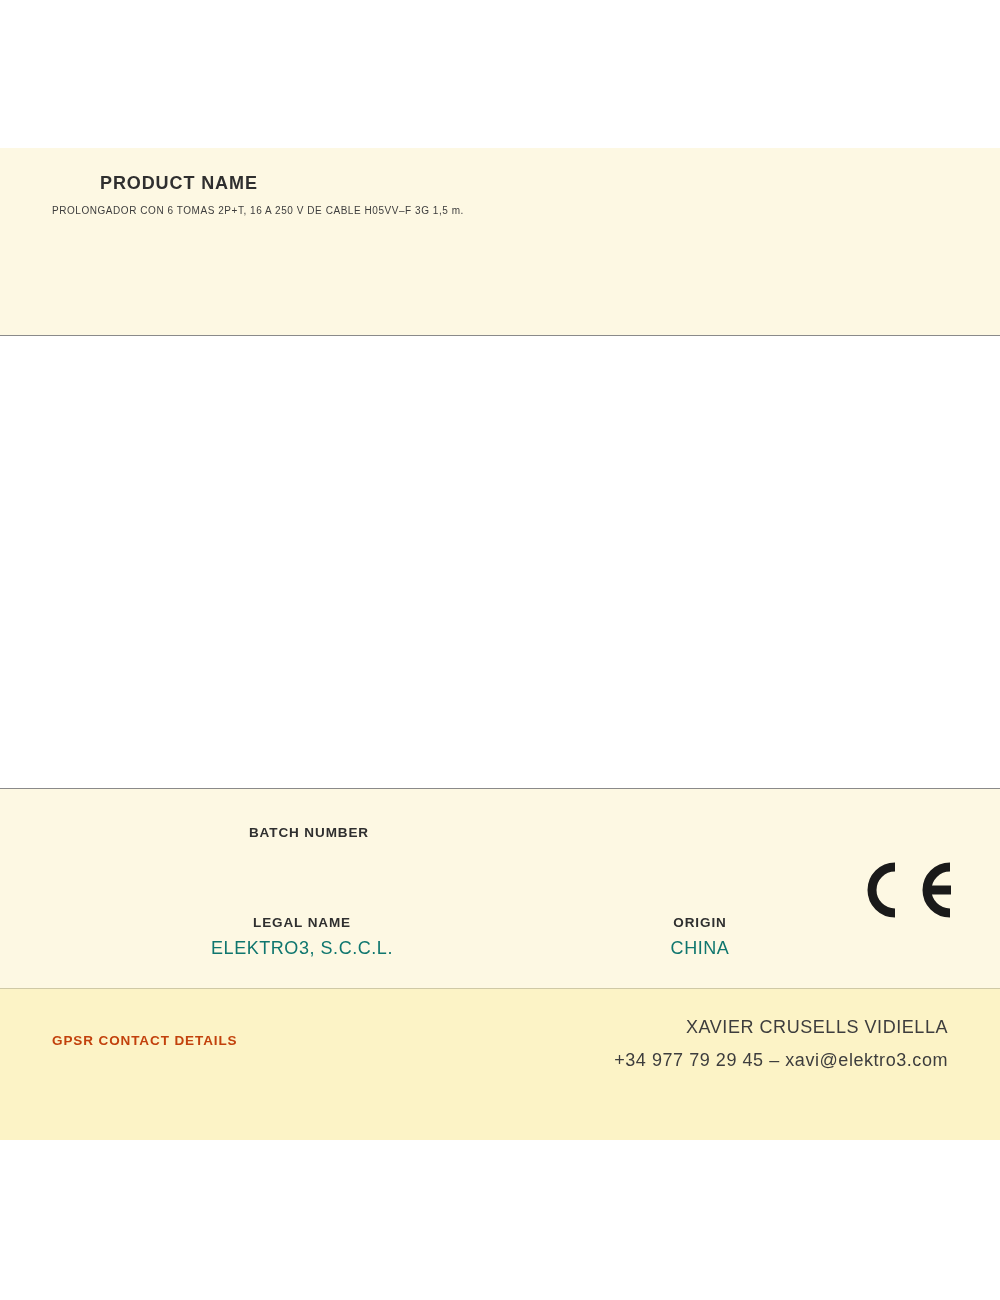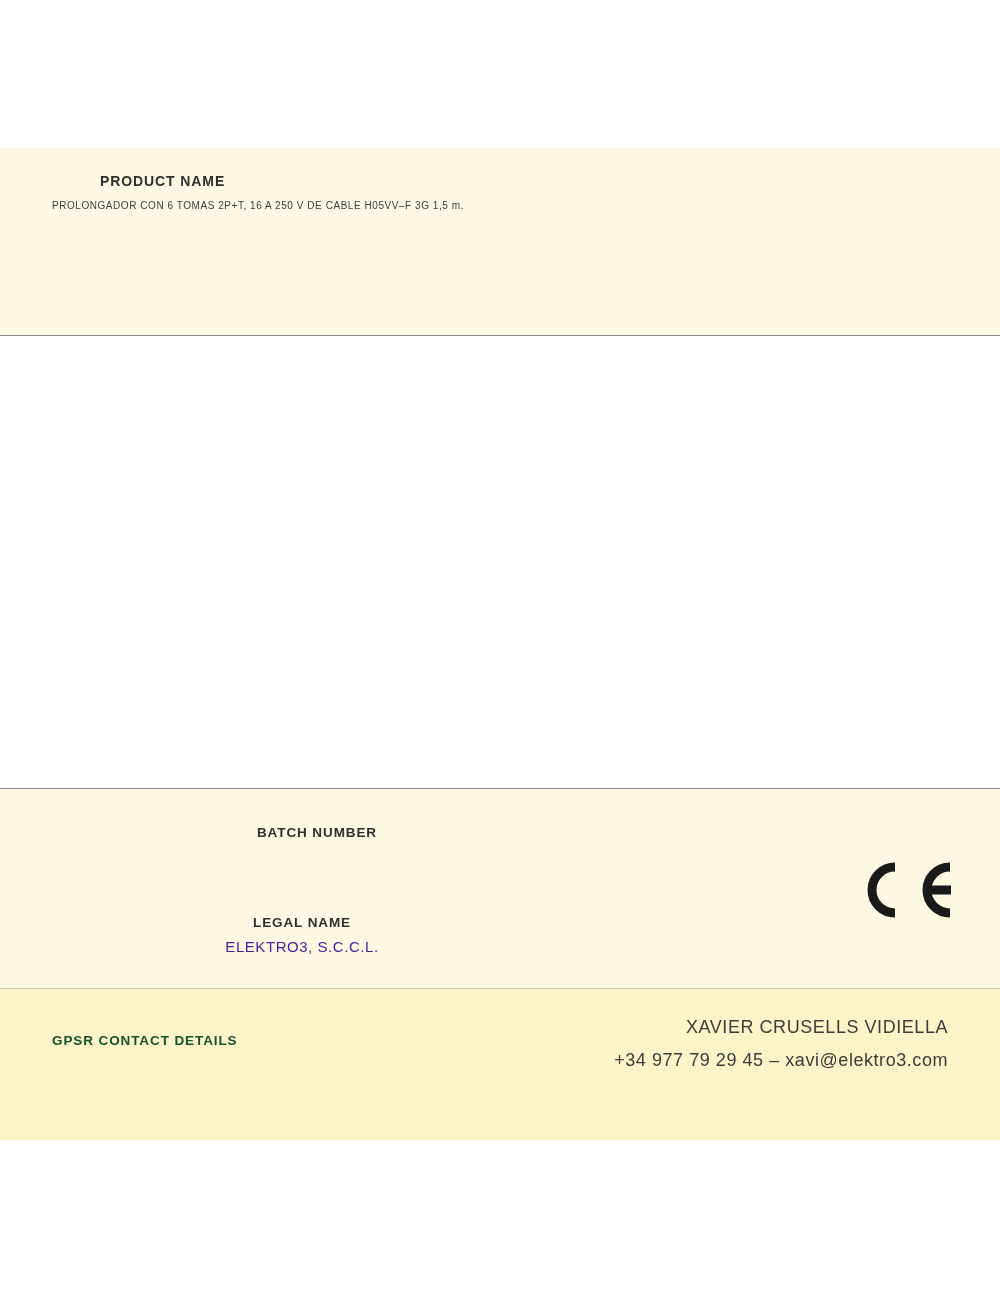--- a/index.html
+++ b/index.html
@@ -32,21 +32,21 @@
     height: 188px;
     background: #fdf8e3;
     border-top: 1px solid #fdf8e3;
     border-bottom: 1px solid #8a8a8a;
     box-sizing: border-box;
   }
   .top-band .inner {
     padding: 24px 52px 0 52px;
   }
   .field-label {
-    font-size: 14px;
+    font-size: 18px;
     font-weight: bold;
     letter-spacing: 0.9px;
     color: #2f2f2f;
     margin: 0 0 11px 0;
     padding-left: 48px;
   }
   .field-value {
     font-size: 10px;
     letter-spacing: 0.55px;
     color: #3d3d3d;
@@ -86,27 +86,27 @@
   }
   .cell .c-label {
     font-size: 13.5px;
     font-weight: bold;
     letter-spacing: 0.9px;
     color: #2f2f2f;
     margin: 0 0 8px 0;
     white-space: nowrap;
   }
   .cell .c-value {
-    font-size: 15px;
+    font-size: 18px;
     letter-spacing: 0.55px;
-    color: #4c1d95;
+    color: #0f766e;
     margin: 0;
     white-space: nowrap;
   }
-  .cell-batch  { top: 36px;  left: 167px; width: 300px; }
+  .cell-batch  { top: 36px;  left: 159px; width: 300px; }
   .cell-expiry { top: 36px;  left: 550px; width: 300px; }
   .cell-legal  { top: 126px; left: 152px; width: 300px; }
   .cell-origin { top: 126px; left: 550px; width: 300px; }
 
   .ce-mark {
     position: absolute;
     top: 70px;
     left: 855px;
     width: 100px;
     height: 62px;
@@ -123,21 +123,21 @@
     border-top: 1px solid #cfc9a6;
     box-sizing: border-box;
   }
   .gpsr-label {
     position: absolute;
     top: 44px;
     left: 52px;
     font-size: 13.5px;
     font-weight: bold;
     letter-spacing: 0.9px;
-    color: #14532d;
+    color: #c2410c;
     white-space: nowrap;
   }
   .gpsr-lines {
     position: absolute;
     top: 28px;
     right: 52px;
     text-align: right;
   }
   .gpsr-lines p {
     margin: 0 0 12px 0;
@@ -180,20 +180,24 @@
         <p class="c-label">BATCH NUMBER</p>
         <p class="c-value"></p>
       </div>
 
 
       <div class="cell cell-legal">
         <p class="c-label">LEGAL NAME</p>
         <p class="c-value">ELEKTRO3, S.C.C.L.</p>
       </div>
 
+      <div class="cell cell-origin">
+        <p class="c-label">ORIGIN</p>
+        <p class="c-value">CHINA</p>
+      </div>
 
       <div class="ce-mark">
         <svg width="100" height="62" viewBox="0 0 100 62" xmlns="http://www.w3.org/2000/svg">
           <path d="M40 8 A 23 23 0 1 0 40 54" fill="none" stroke="#1a1a1a" stroke-width="9"></path>
           <path d="M95 8 A 23 23 0 1 0 95 54" fill="none" stroke="#1a1a1a" stroke-width="9"></path>
           <rect x="72" y="26.5" width="24" height="9" fill="#1a1a1a"></rect>
         </svg>
       </div>
 
     </div>

